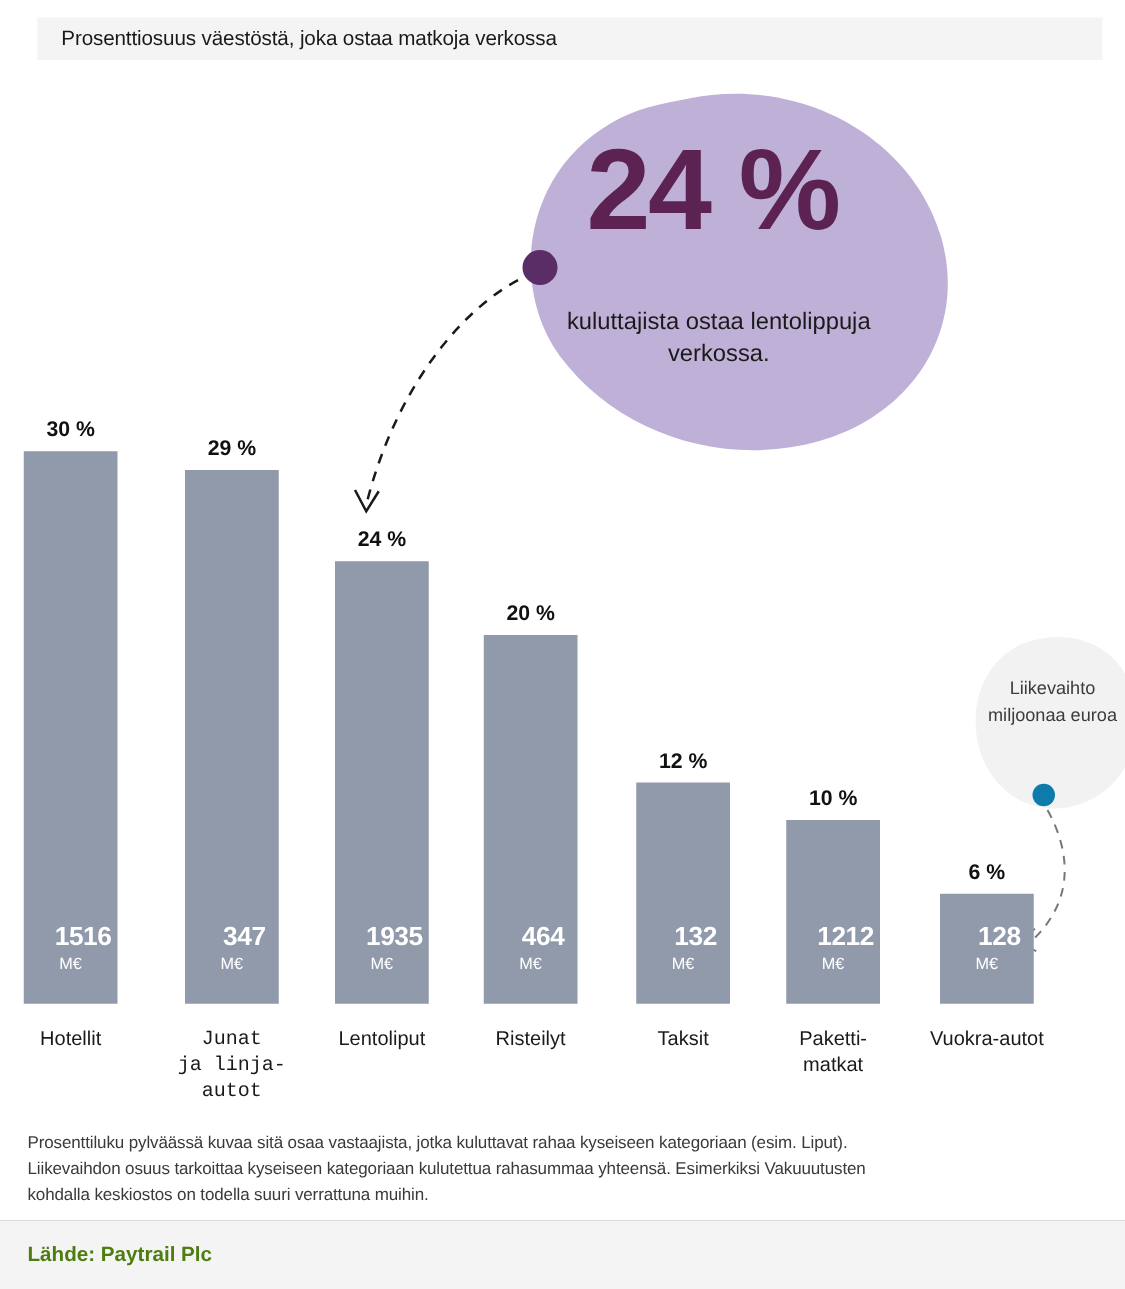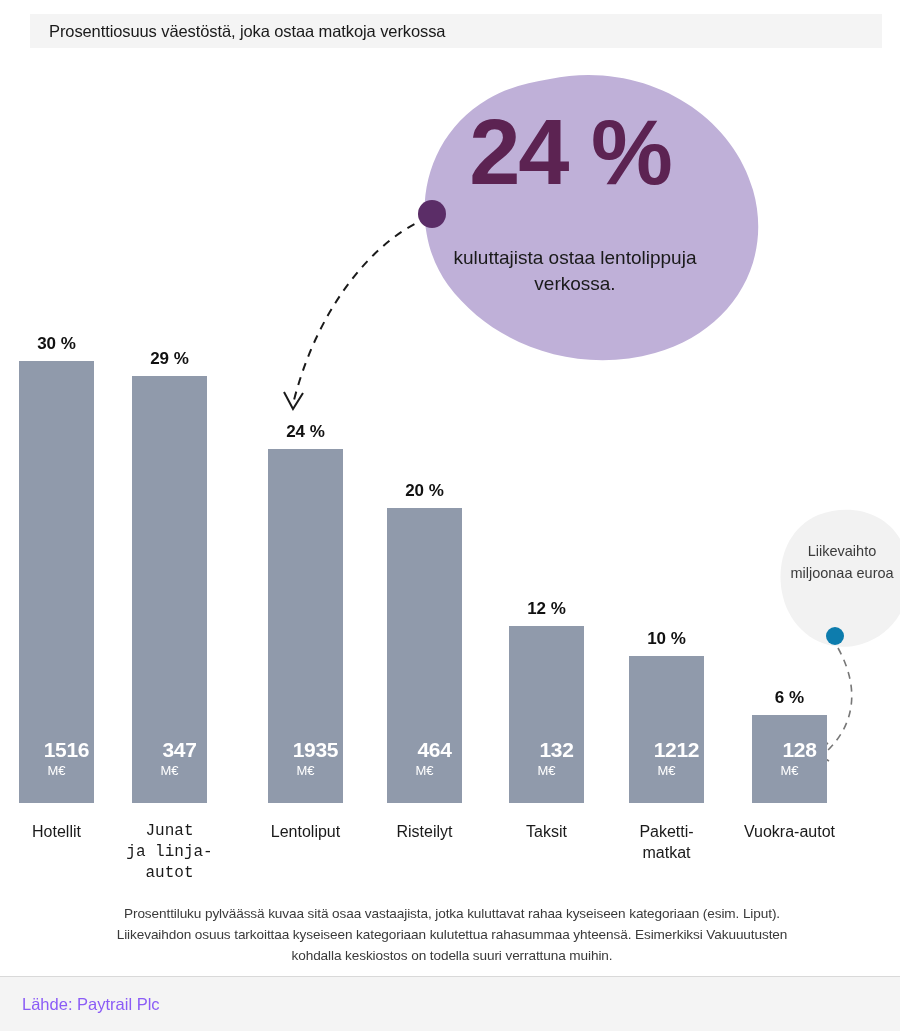--- a/index.html
+++ b/index.html
@@ -66,29 +66,29 @@
 
   
   .connector{position:absolute;left:0;top:0;pointer-events:none;}
 
   
   .footnote{
     position:absolute;left:22px;top:903px;width:860px;
     font-size:13.6px;line-height:21px;color:#3a3a3a;font-weight:400;
     letter-spacing:-0.1px;
   }
-  .footnote p{margin:0;text-align:center;}
+  .footnote p{margin:0;}
 
   
   .source-band{
     position:absolute;left:0;bottom:0;width:900px;height:54px;background:#f4f4f4;
     display:flex;align-items:center;
   }
   .source-text{
-    font-size:16.5px;color:#8b5cf6;padding-left:22px;font-weight:400;
+    font-size:16.5px;color:#4d7c0f;padding-left:22px;font-weight:700;
   }
   .source-rule{
     position:absolute;left:0;bottom:54px;width:900px;height:1px;background:#d9d9d9;
   }
 </style>
 </head>
 <body>
 
 <div class="sheet">
 
@@ -137,21 +137,21 @@
   <div class="chart" id="chart">
       <div class="bar-group" style="left: 19px; width: 75px; height: 880px;">
         <div class="bar-pct" style="top: 334px;">30 %</div>
         <div class="bar" style="top: 361px; height: 442px; bottom: auto; background: rgb(144, 154, 171);"></div>
         <div class="bar-value" style="bottom: auto; top: 738px;">1516</div>
         <div class="bar-unit" style="bottom: auto; top: 763px;">M€</div>
         <div class="bar-cat" style="bottom: auto; top: 821px;">
           <div>Hotellit</div>
         </div>
       </div>
-      <div class="bar-group" style="left: 132px; width: 75px; height: 880px;">
+      <div class="bar-group" style="left: 148px; width: 75px; height: 880px;">
         <div class="bar-pct" style="top: 349px;">29 %</div>
         <div class="bar" style="top: 376px; height: 427px; bottom: auto; background: rgb(144, 154, 171);"></div>
         <div class="bar-value" style="bottom: auto; top: 738px;">347</div>
         <div class="bar-unit" style="bottom: auto; top: 763px;">M€</div>
         <div class="bar-cat" style="bottom: auto; top: 821px; font-family: Liberation Mono, monospace;">
           <div>Junat</div>
           <div>ja linja-autot</div>
         </div>
       </div>
       <div class="bar-group" style="left: 268px; width: 75px; height: 880px;">

